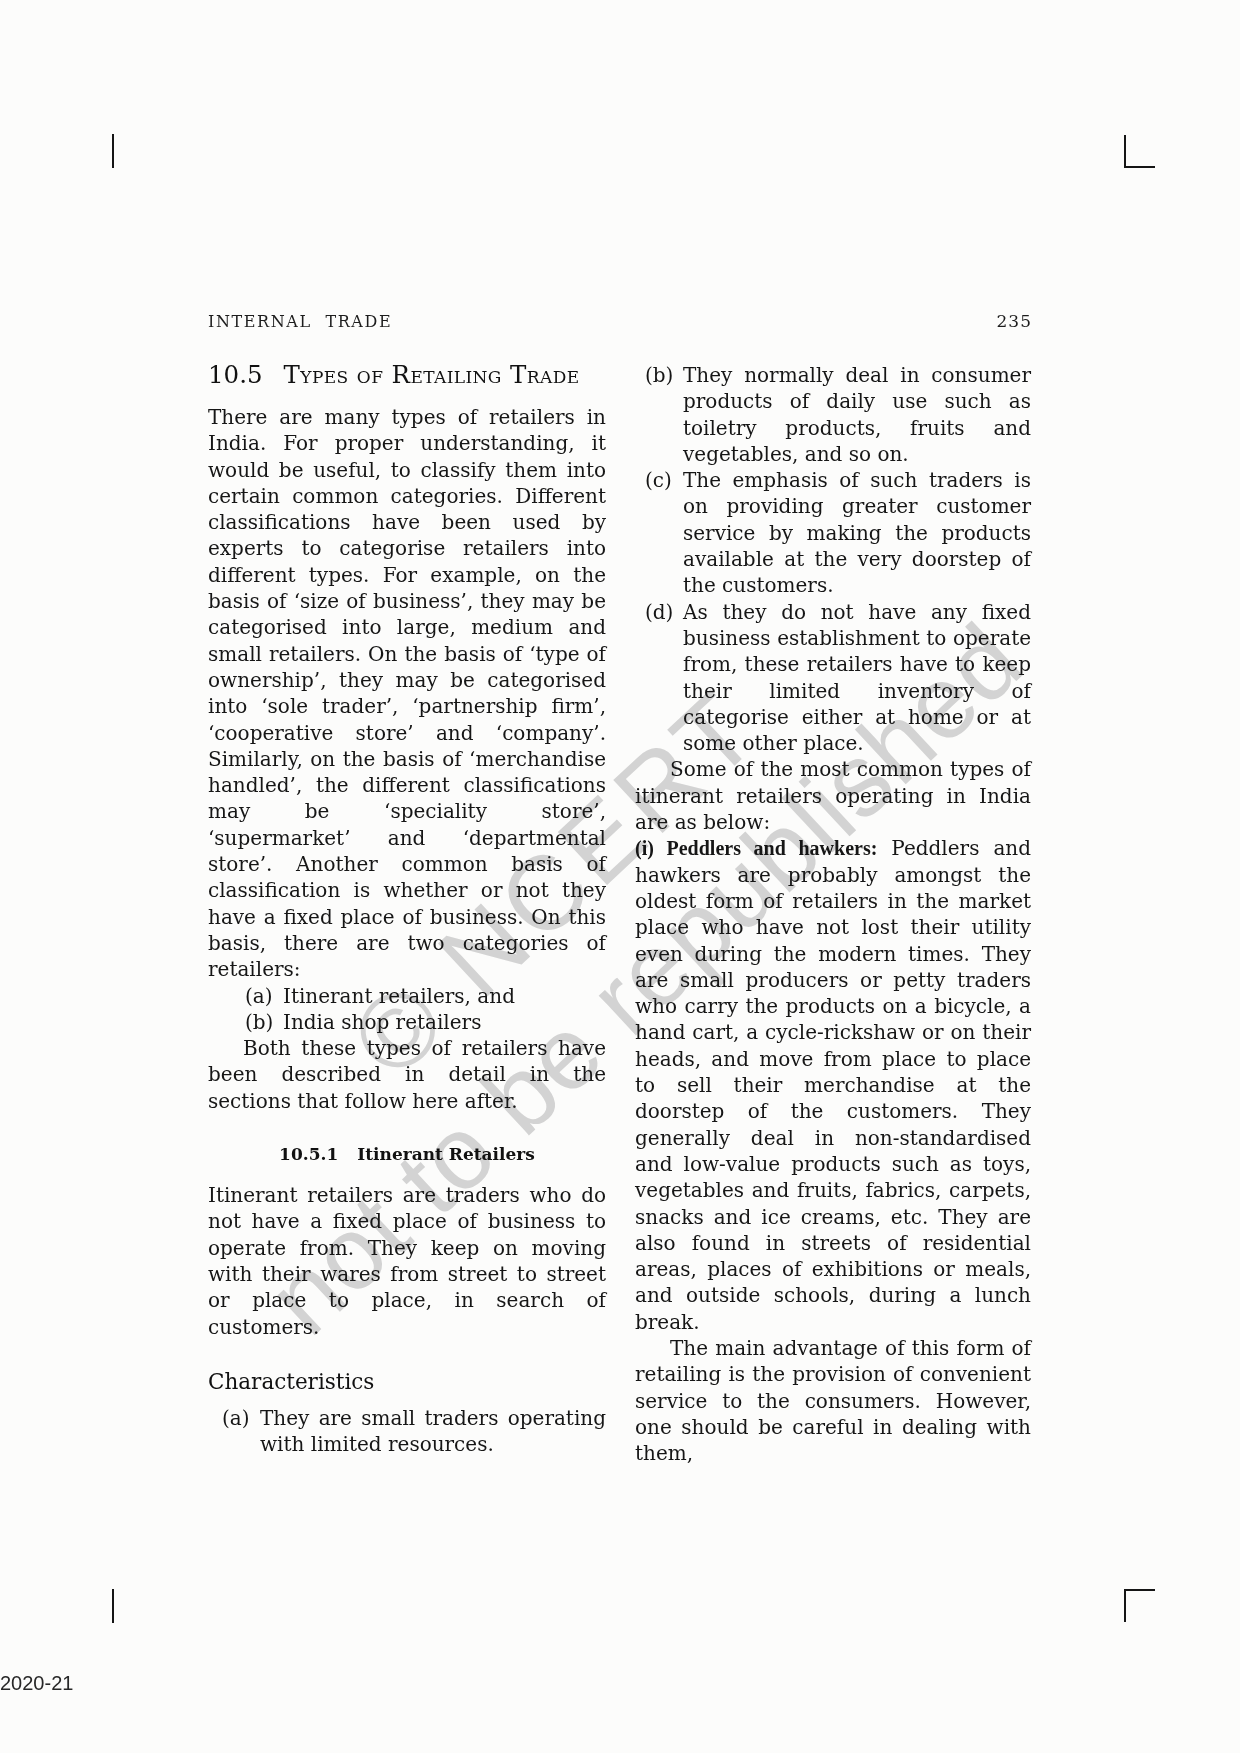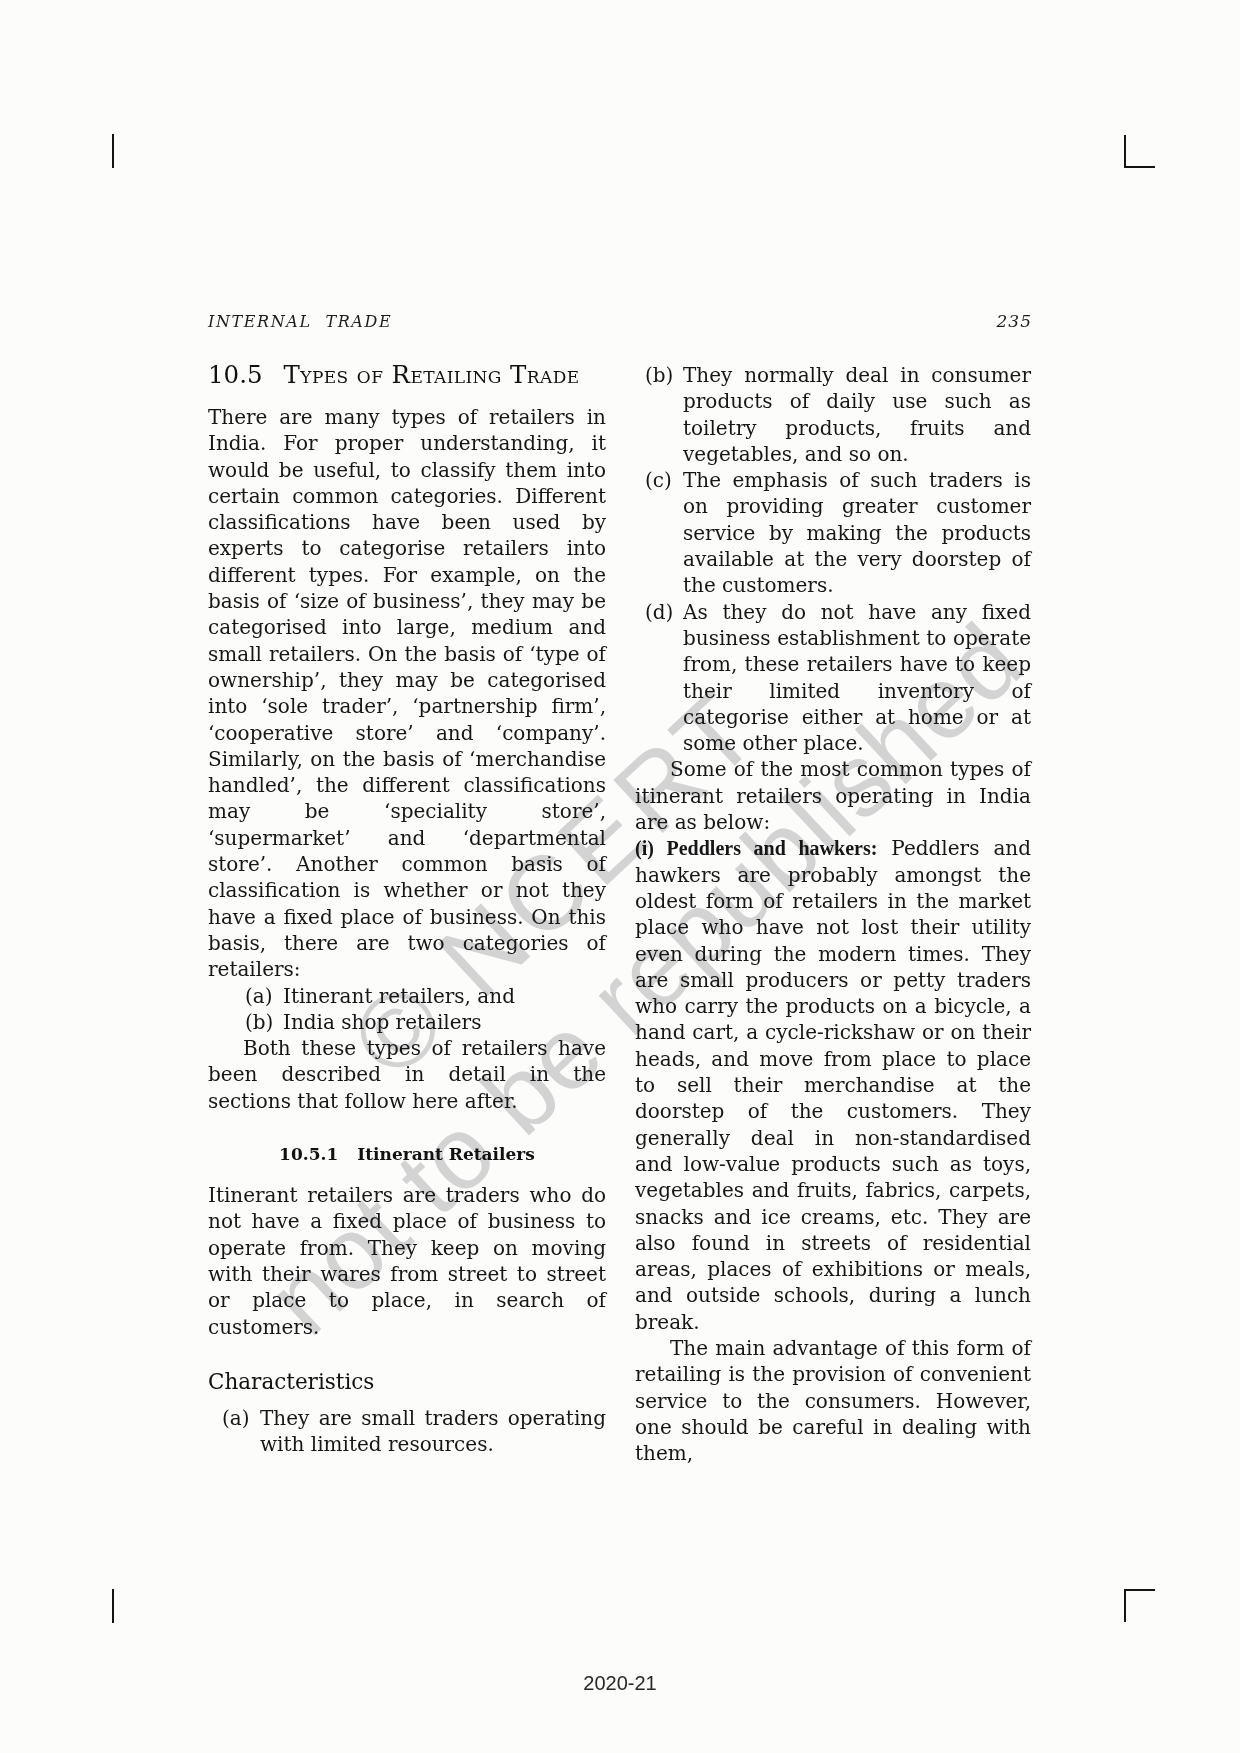--- a/index.html
+++ b/index.html
@@ -32,21 +32,20 @@
   .crop.tl { left:112px; top:134px;  width:2px;  height:34px; background:#151515; }
   .crop.bl { left:112px; top:1589px; width:2px;  height:34px; background:#151515; }
   .crop.tr { left:1124px; top:135px;  width:31px; height:33px; border-left:2px solid #151515; border-bottom:2px solid #151515; box-sizing:border-box; }
   .crop.br { left:1124px; top:1589px; width:31px; height:33px; border-left:2px solid #151515; border-top:2px solid #151515;  box-sizing:border-box; }
 
   
   header {
     position:absolute; left:208px; top:311px; width:824px;
     display:flex; justify-content:space-between; align-items:baseline;
     z-index:2;
-    font-style:italic;
   }
   .run-head { font-size:16px; letter-spacing:1.6px; word-spacing:7px; color:#1d1d1d; }
   .page-num { font-size:17px; letter-spacing:1px; color:#1d1d1d; }
 
   
   .col {
     position:absolute; z-index:2;
     font-size:20px; line-height:26.3px;
     text-align:justify;
   }
@@ -85,21 +84,21 @@
   .list.char .li .lbl { left:14px; }
 
   .list.rlist .li { padding-left:48px; }
   .list.rlist .li .lbl { left:10px; }
 
   b.lead { font-weight:bold;font-family:Liberation Serif, serif; }
 
   
   footer {
     position:absolute; left:0; top:1672px; width:1240px;
-    text-align:center; z-index:2;
+    z-index:2;
     font-family:"Liberation Sans", sans-serif;
     font-size:20px; color:#282828;
   }
 </style>
 </head>
 <body>
 
 <div class="page">
 
   <div class="watermark">

